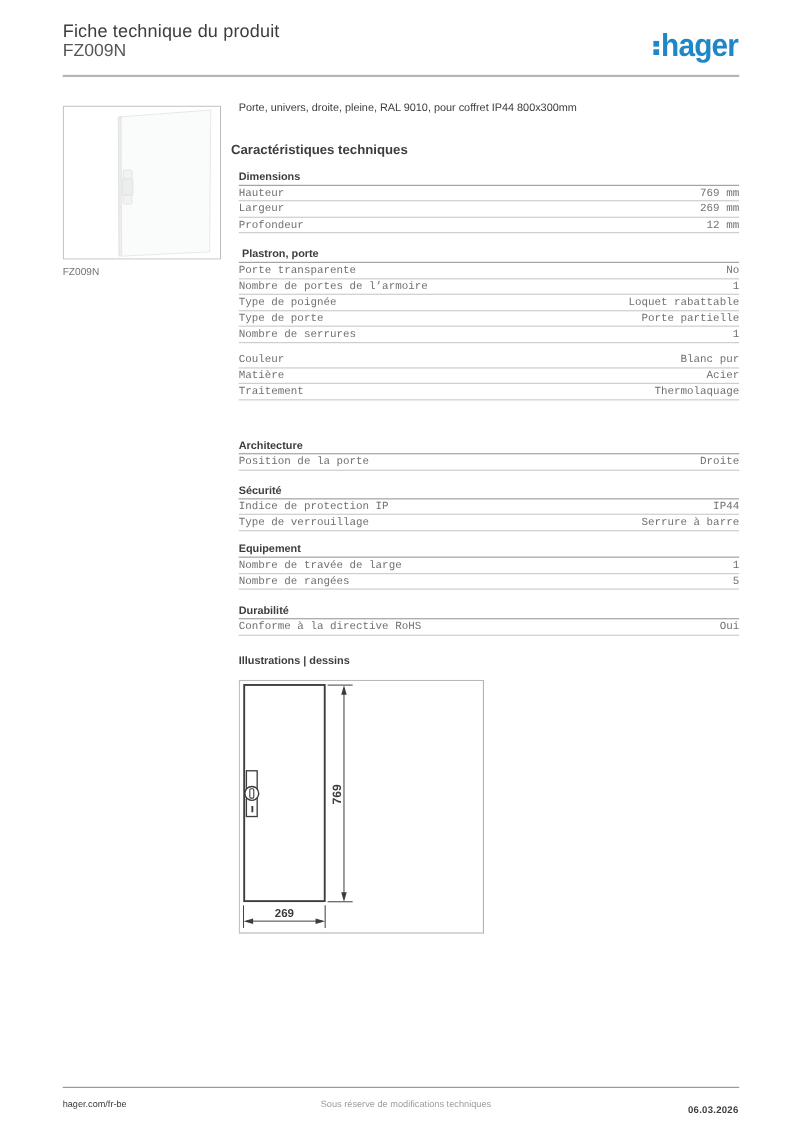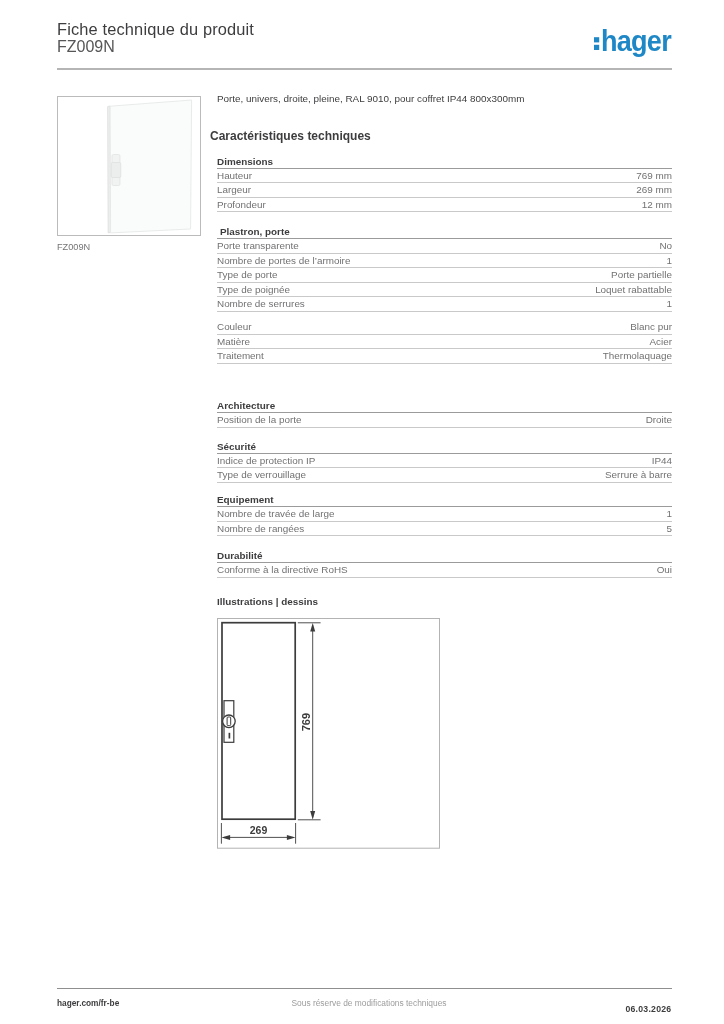--- a/index.html
+++ b/index.html
@@ -9,25 +9,25 @@
   .hdr-title{left:57px;top:20.6px;line-height:1;font-size:16.4px;letter-spacing:0.15px;font-weight:normal;color:#3d3d3f;}
   .hdr-sub{left:57px;top:39px;line-height:1;font-size:16px;color:#565658;}
   .hdr-rule{left:57px;top:67.5px;width:615px;height:2px;background:#b5b5b5;}
   .caption{left:57px;top:243.3px;line-height:1;font-size:9.2px;color:#747476;}
   .ptitle{left:217px;top:93.2px;width:455px;font-size:9.9px;font-weight:normal;color:#3d3d3f;}
   .ctitle{left:210px;top:128.6px;font-size:12px;font-weight:bold;color:#3d3d3f;}
   .sect{position:absolute;left:217px;width:455px;}
   .sect h3{margin:0;font-size:9.9px;font-weight:bold;color:#3d3d3f;
            height:12px;border-bottom:1px solid #9b9b9b;}
   .row{height:13.6px;border-bottom:1px solid #c9c9c9;font-size:9.9px;color:#717173;
-       position:relative;line-height:13.5px;}
+       position:relative;line-height:13.5px;font-family:Liberation Mono, monospace;}
   .row .v{position:absolute;right:0;bottom:0;line-height:13.5px;}
   .ind{padding-left:3px;}
   .ftr-rule{left:57px;top:988px;width:614.5px;height:1.2px;background:#8f8f8f;}
-  .ftr-l{left:57px;top:997.5px;font-size:8.3px;font-weight:bold;color:#3d3d3f;}
+  .ftr-l{left:57px;top:997.5px;font-size:8.3px;font-weight:normal;color:#3d3d3f;}
   .ftr-c{left:57px;top:997.5px;width:624px;text-align:center;font-size:8.4px;color:#9c9c9e;}
   .ftr-r{right:52.6px;top:1004px;font-size:8.7px;letter-spacing:0.25px;font-weight:bold;color:#3d3d3f;}
 </style>
 </head>
 <body>
 
 <div class="abs hdr-title">Fiche technique du produit</div>
 
 <div class="abs hdr-sub">FZ009N</div>
 
@@ -62,22 +62,22 @@
   <h3>Dimensions</h3>
   <div class="row">Hauteur<span class="v">769 mm</span></div>
   <div class="row">Largeur<span class="v">269 mm</span></div>
   <div class="row">Profondeur<span class="v">12 mm</span></div>
 </div>
 
 <div class="sect" style="top:226px;">
   <h3 class="ind">Plastron, porte</h3>
   <div class="row">Porte transparente<span class="v">No</span></div>
   <div class="row">Nombre de portes de l’armoire<span class="v">1</span></div>
+  <div class="row">Type de poignée<span class="v">Loquet rabattable</span></div>
   <div class="row">Type de porte<span class="v">Porte partielle</span></div>
-  <div class="row">Type de poignée<span class="v">Loquet rabattable</span></div>
   <div class="row">Nombre de serrures<span class="v">1</span></div>
 </div>
 
 <div class="sect" style="top:320.2px;">
   <div class="row">Couleur<span class="v">Blanc pur</span></div>
   <div class="row">Matière<span class="v">Acier</span></div>
   <div class="row">Traitement<span class="v">Thermolaquage</span></div>
 </div>
 
 <div class="sect" style="top:400.2px;">

